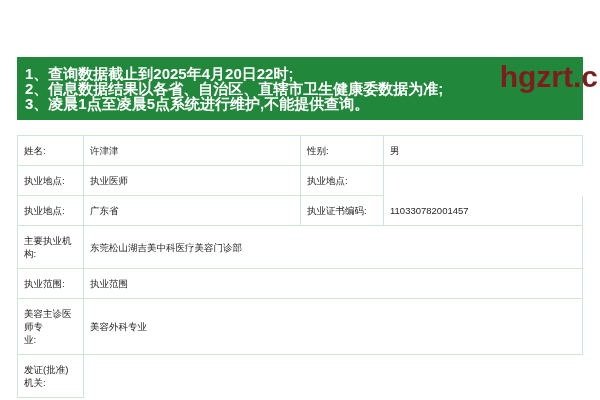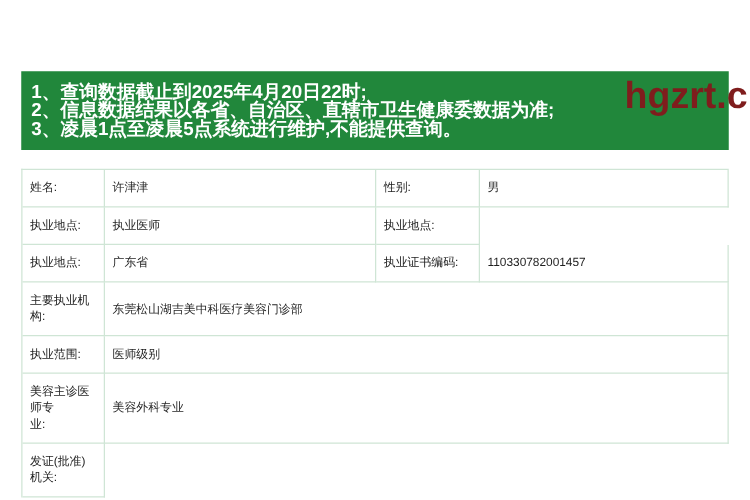--- a/index.html
+++ b/index.html
@@ -154,21 +154,21 @@
       <div class="cell value-right">110330782001457</div>
     </div>
 
     <div class="row">
       <div class="cell label">主要执业机构:</div>
       <div class="cell value">东莞松山湖吉美中科医疗美容门诊部</div>
     </div>
 
     <div class="row">
       <div class="cell label">执业范围:</div>
-      <div class="cell value">医师级别</div>
+      <div class="cell value">执业范围</div>
     </div>
 
     <div class="row">
       <div class="cell label-wide two-line">
         <span>美容主诊医师专</span>
         <span>业:</span>
       </div>
       <div class="cell value">美容外科专业</div>
     </div>
 

